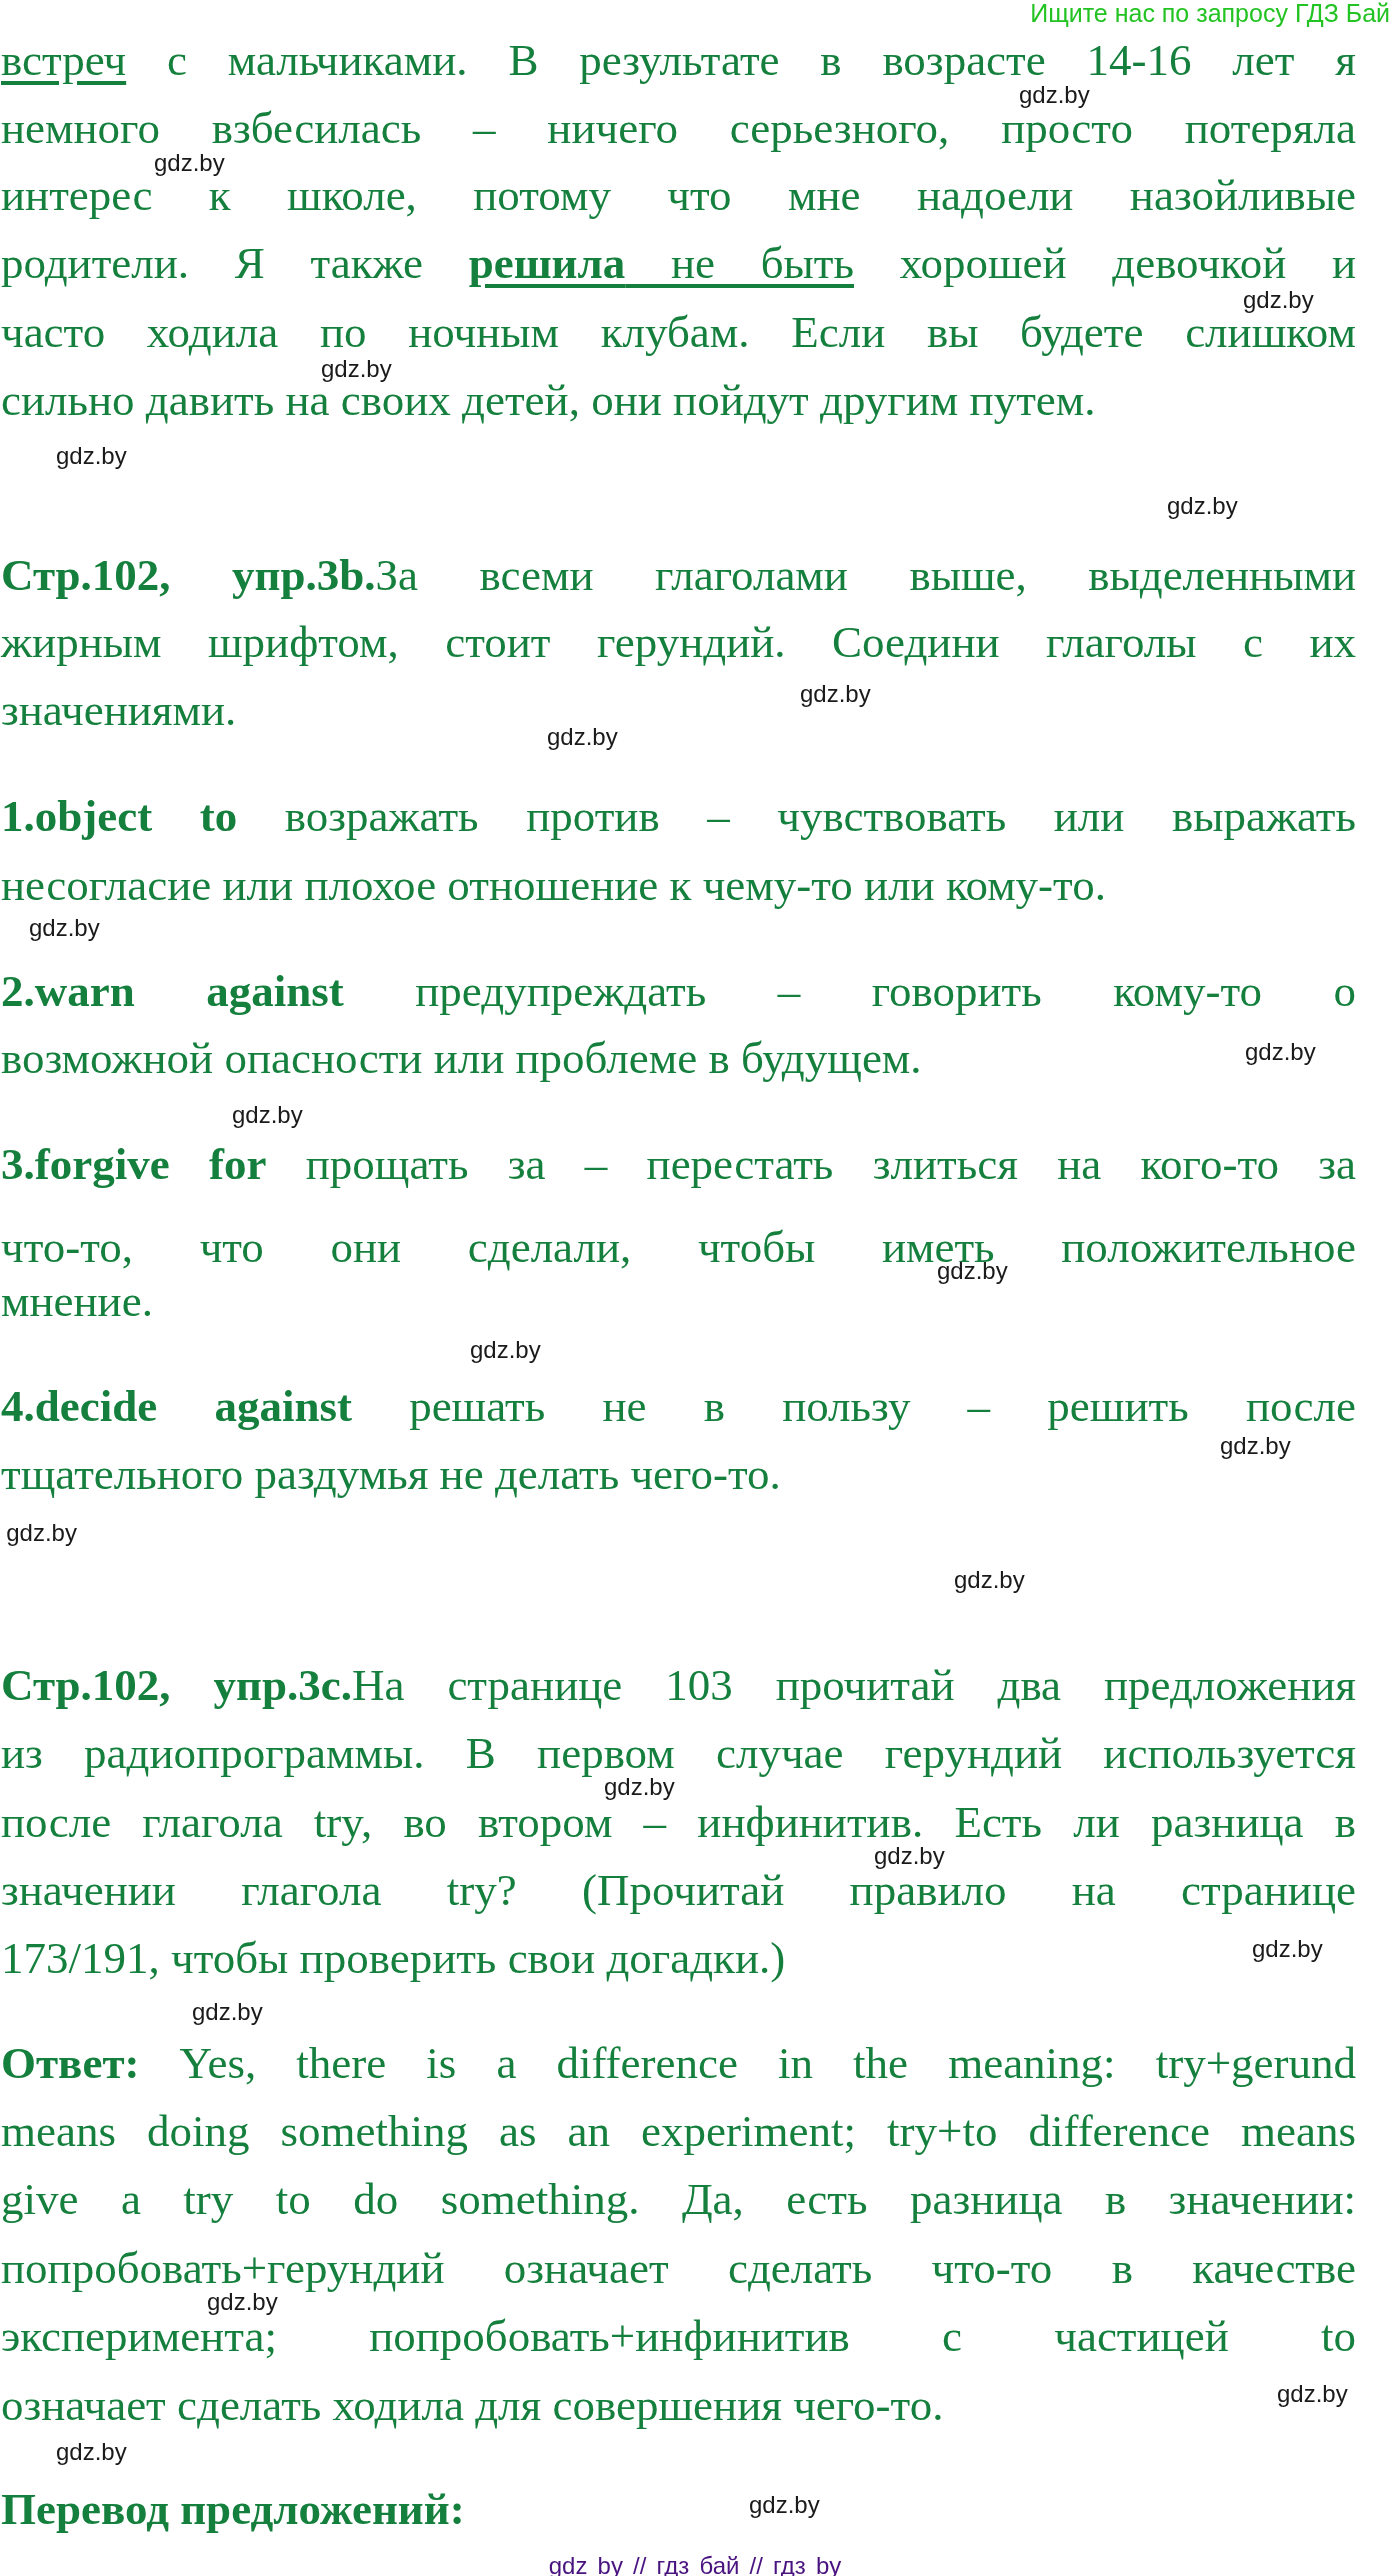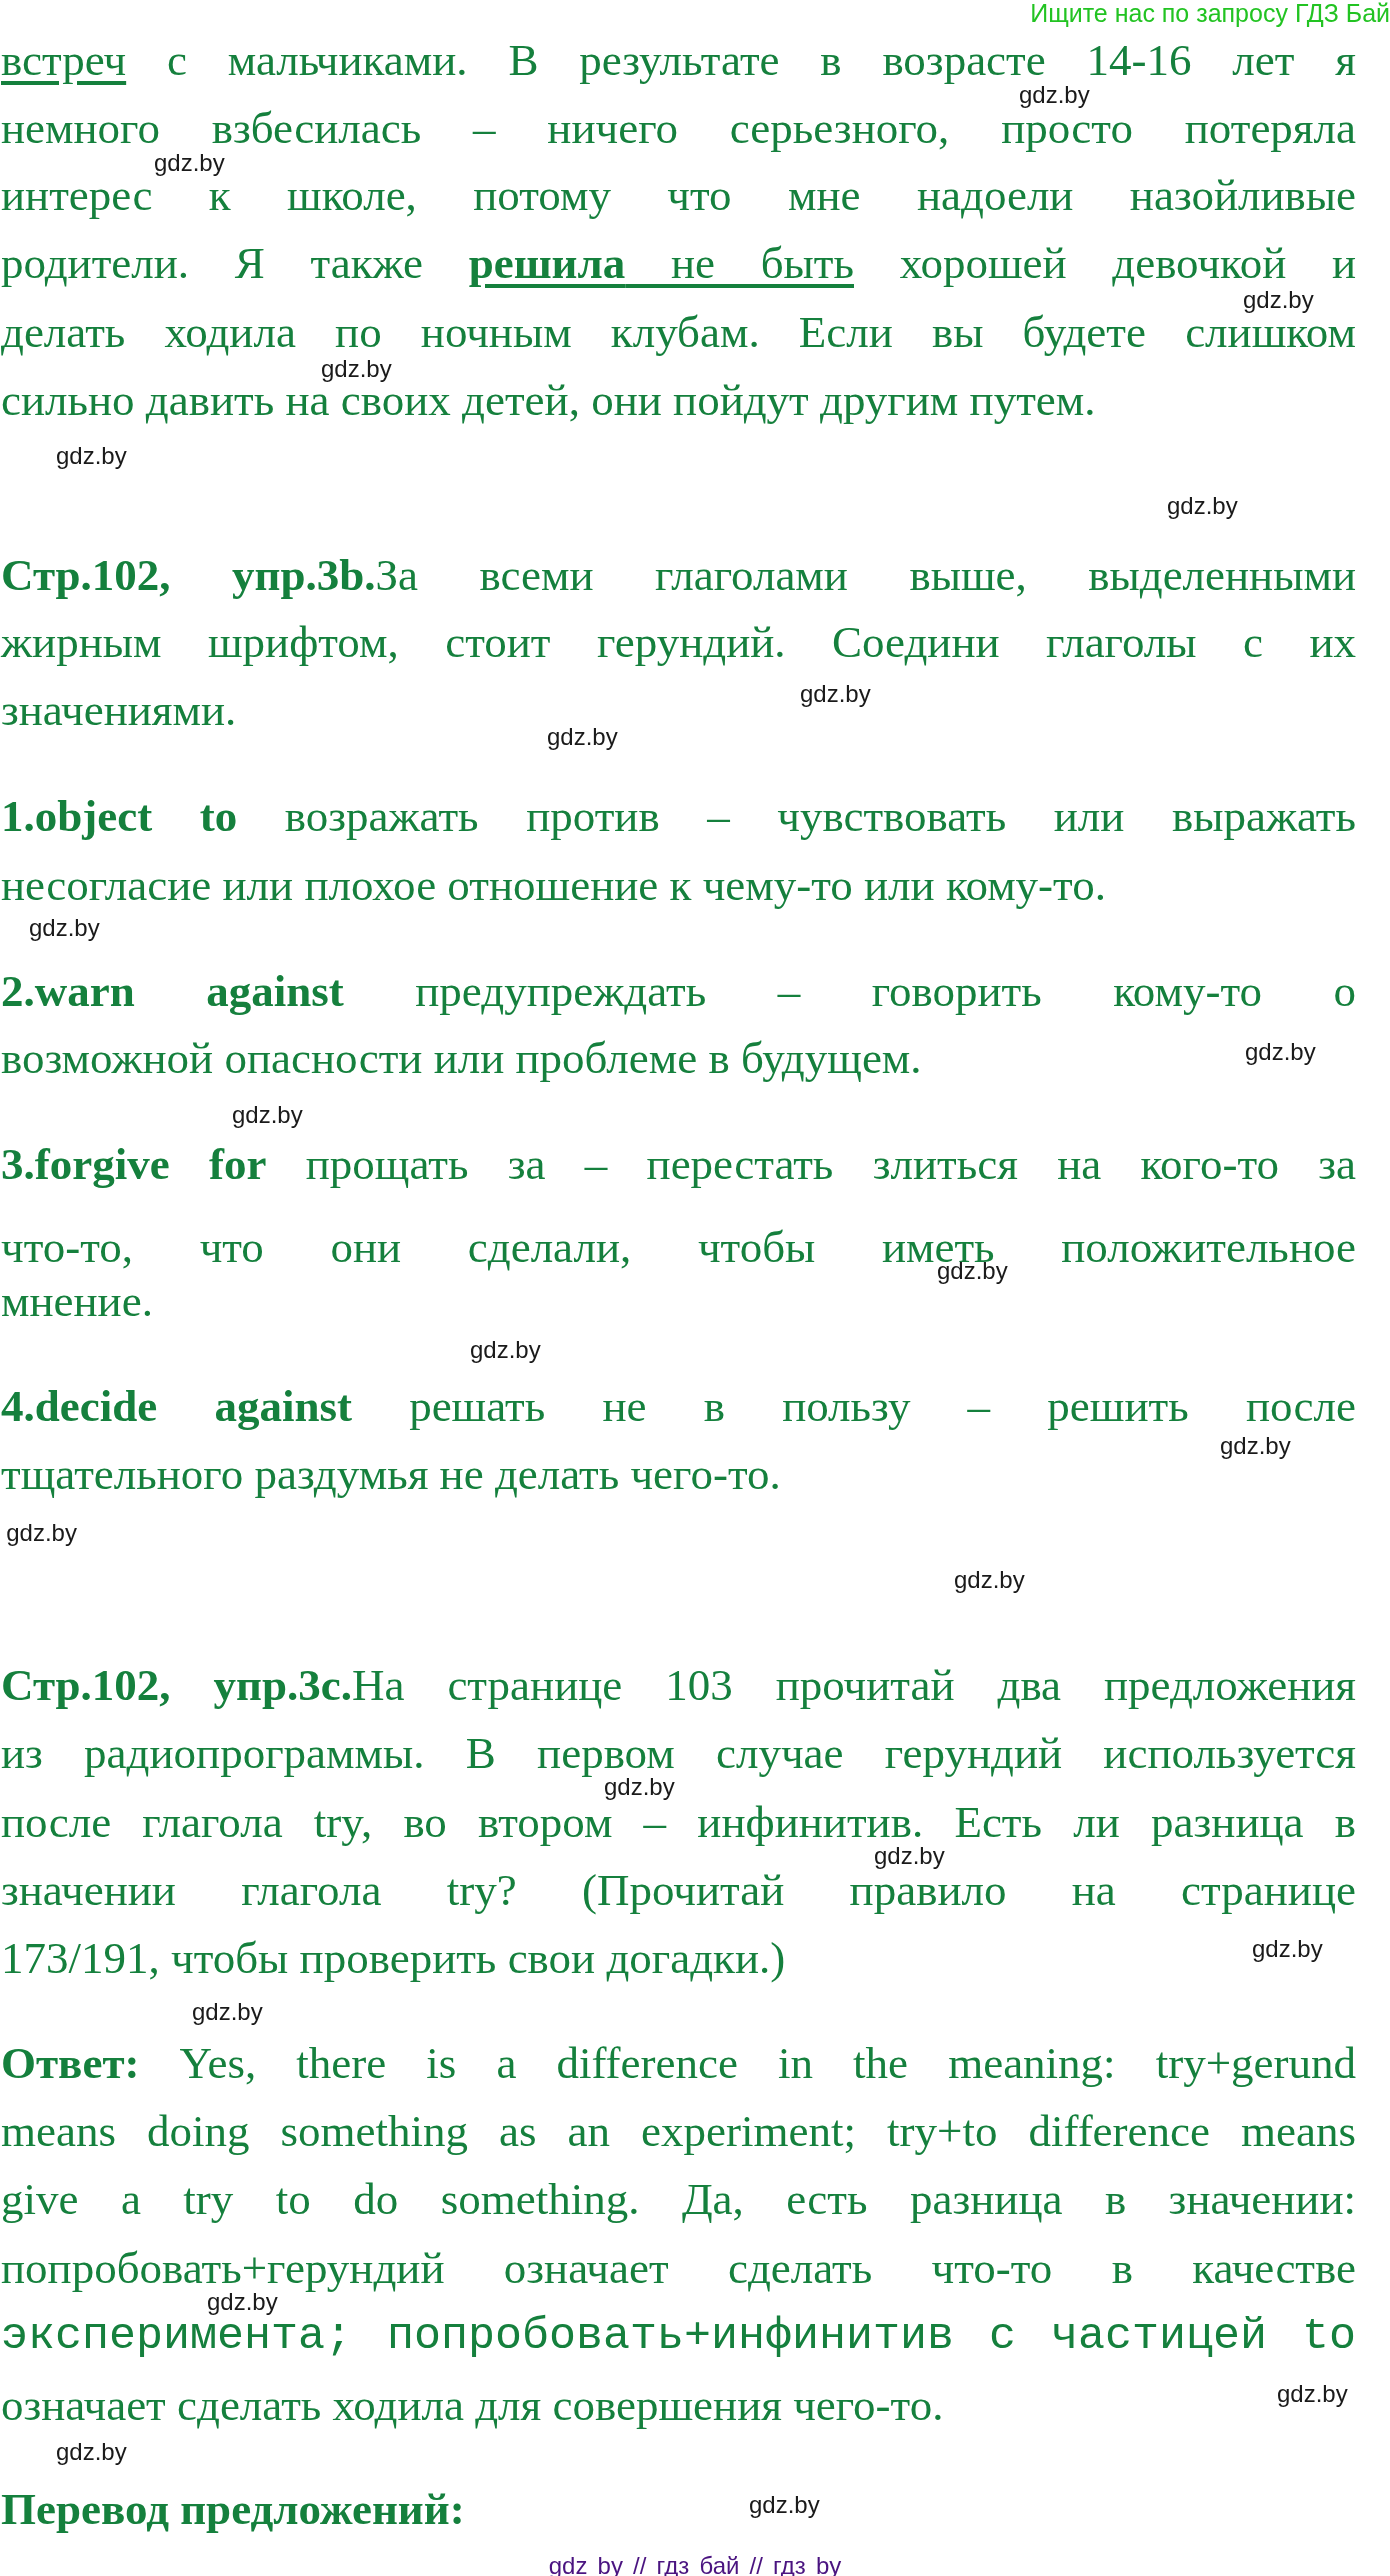--- a/index.html
+++ b/index.html
@@ -32,21 +32,21 @@
 </head>
 <body>
 
 <div class="top-link">Ищите нас по запросу ГДЗ Бай</div>
 
 <div id="content">
     <div class="line" style="top: 34px;"><span class="u">встреч</span><span> с мальчиками. В результате в возрасте 14-16 лет я</span></div>
     <div class="line" style="top: 102px;"><span>немного взбесилась – ничего серьезного, просто потеряла</span></div>
     <div class="line" style="top: 169px;"><span>интерес к школе, потому что мне надоели назойливые</span></div>
     <div class="line" style="top: 237px;"><span>родители. Я также </span><span class="b u">решила</span><span class="u"> не быть</span><span> хорошей девочкой и</span></div>
-    <div class="line" style="top: 306px;"><span>делать ходила по ночным клубам. Если вы будете слишком</span></div>
+    <div class="line" style="top: 306px;"><span>часто ходила по ночным клубам. Если вы будете слишком</span></div>
     <div class="line last" style="top: 374px;"><span>сильно давить на своих детей, они пойдут другим путем.</span></div>
     <div class="line" style="top: 549px;"><span class="b">Стр.102, упр.3b.</span><span>За всеми глаголами выше, выделенными</span></div>
     <div class="line" style="top: 616px;"><span>жирным шрифтом, стоит герундий. Соедини глаголы с их</span></div>
     <div class="line last" style="top: 684px;"><span>значениями.</span></div>
     <div class="line" style="top: 790px;"><span class="b">1.object to</span><span> возражать против – чувствовать или выражать</span></div>
     <div class="line last" style="top: 859px;"><span>несогласие или плохое отношение к чему-то или кому-то.</span></div>
     <div class="line" style="top: 965px;"><span class="b">2.warn against</span><span> предупреждать – говорить кому-то о</span></div>
     <div class="line last" style="top: 1032px;"><span>возможной опасности или проблеме в будущем.</span></div>
     <div class="line" style="top: 1138px;"><span class="b">3.forgive for</span><span> прощать за – перестать злиться на кого-то за</span></div>
     <div class="line" style="top: 1205px; margin-top: 16px;"><span>что-то, что они сделали, чтобы иметь положительное</span></div>
@@ -55,21 +55,21 @@
     <div class="line last" style="top: 1448px;"><span>тщательного раздумья не делать чего-то.</span></div>
     <div class="line" style="top: 1659px;"><span class="b">Стр.102, упр.3c.</span><span>На странице 103 прочитай два предложения</span></div>
     <div class="line" style="top: 1727px;"><span>из радиопрограммы. В первом случае герундий используется</span></div>
     <div class="line" style="top: 1796px;"><span>после глагола try, во втором – инфинитив. Есть ли разница в</span></div>
     <div class="line" style="top: 1864px;"><span>значении глагола try? (Прочитай правило на странице</span></div>
     <div class="line last" style="top: 1932px;"><span>173/191, чтобы проверить свои догадки.)</span></div>
     <div class="line" style="top: 2037px;"><span class="b">Ответ:</span><span> Yes, there is a difference in the meaning: try+gerund</span></div>
     <div class="line" style="top: 2105px;"><span>means doing something as an experiment; try+to difference means</span></div>
     <div class="line" style="top: 2173px;"><span>give a try to do something. Да, есть разница в значении:</span></div>
     <div class="line" style="top: 2242px;"><span>попробовать+герундий означает сделать что-то в качестве</span></div>
-    <div class="line" style="top: 2310px; font-family: Liberation Mono, monospace;"><span>эксперимента; попробовать+инфинитив с частицей to</span></div>
+    <div class="line" style="top: 2310px;"><span>эксперимента; попробовать+инфинитив с частицей to</span></div>
     <div class="line last" style="top: 2379px;"><span>означает сделать ходила для совершения чего-то.</span></div>
     <div class="line last" style="top: 2483px;"><span class="b">Перевод предложений:</span></div>
   </div>
 
 <div id="watermarks">
     <span class="wm" style="left: 1019px; top: 82px;">gdz.by</span>
     <span class="wm" style="left: 154px; top: 150px;">gdz.by</span>
     <span class="wm" style="left: 1243px; top: 287px;">gdz.by</span>
     <span class="wm" style="left: 321px; top: 356px;">gdz.by</span>
     <span class="wm" style="left: 56px; top: 443px;">gdz.by</span>

